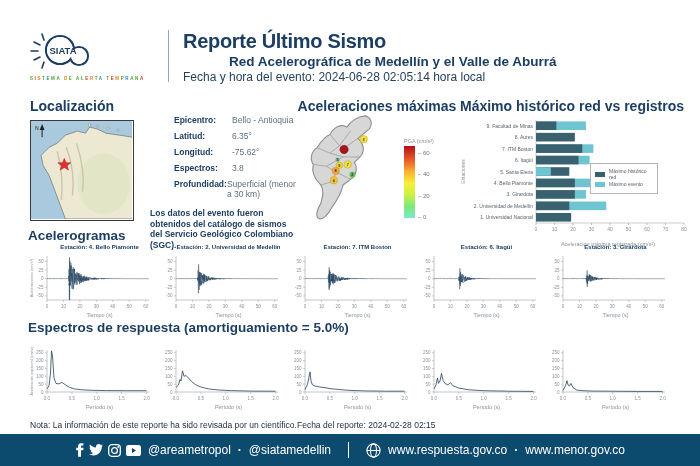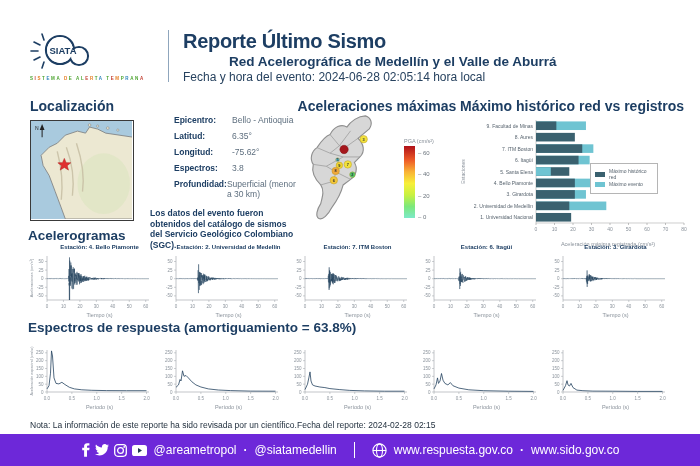--- a/index.html
+++ b/index.html
@@ -61,21 +61,21 @@
   
   .sec-accel { position:absolute; top:228px; left:28px; }
   .sec-espec { position:absolute; top:320px; left:28px; }
   .plotrow { display:flex; margin-top:1px; }
   .plot { width:129px; }
   .ptitle { font-size:6px; font-weight:bold; color:#1d3e63; text-align:center; height:8px; padding-left:14px; }
   .pxlabel { font-size:5.5px; color:#8a929b; text-align:center; padding-left:14px; margin-top:-1px; }
 
   
   .note-row { position:absolute; top:420px; left:30px; right:14px; display:flex; justify-content:flex-start; font-size:8.5px; color:#23313f; }
-  .bottombar { position:absolute; left:0; right:0; bottom:0; height:32px; background:#6d28d9; display:flex; align-items:center; justify-content:center; color:#fff; font-size:12px; gap:7px; }
+  .bottombar { position:absolute; left:0; right:0; bottom:0; height:32px; background:#0c4a6e; display:flex; align-items:center; justify-content:center; color:#fff; font-size:12px; gap:7px; }
   .bottombar .icons { display:flex; gap:5px; align-items:center; }
   .bb-divider { width:1px; height:16px; background:#fff; margin:0 10px; }
   .bb-dot { font-weight:bold; }
 
   svg { font-family:"Liberation Sans", sans-serif; display:block; }
   text { font-family:"Liberation Sans", sans-serif; }
 </style>
 </head>
 <body>
 
@@ -457,21 +457,21 @@
             <line x1="17" y1="43.875" x2="19" y2="43.875" stroke="#9aa0a6" stroke-width="0.5"></line>
             <text x="15.5" y="45.475" font-size="4.5" fill="#8a929b" text-anchor="end">-50</text>
             <path d="M19.0,26.6L19.1,26.7L19.3,26.6L19.4,26.7L19.5,26.6L19.7,26.7L19.8,26.5L19.9,26.7L20.1,26.8L20.2,26.6L20.3,26.6L20.4,26.7L20.6,26.7L20.7,26.5L20.8,26.7L21.0,26.8L21.1,26.8L21.2,26.6L21.4,26.6L21.5,26.8L21.6,26.8L21.8,26.7L21.9,26.8L22.0,26.7L22.2,26.8L22.3,26.7L22.4,26.8L22.6,26.8L22.7,26.6L22.8,26.8L22.9,26.8L23.1,26.6L23.2,26.7L23.3,26.7L23.5,26.6L23.6,26.8L23.7,26.6L23.9,26.7L24.0,26.7L24.1,26.8L24.3,26.8L24.4,26.6L24.5,26.7L24.7,26.8L24.8,26.6L24.9,26.6L25.1,26.8L25.2,26.8L25.3,26.8L25.4,26.9L25.6,26.7L25.7,26.8L25.8,26.7L26.0,26.8L26.1,26.7L26.2,26.6L26.4,26.6L26.5,26.7L26.6,26.6L26.8,26.8L26.9,26.8L27.0,26.7L27.2,26.5L27.3,26.5L27.4,26.7L27.6,26.5L27.7,26.8L27.8,26.7L27.9,26.8L28.1,26.7L28.2,26.8L28.3,26.8L28.5,26.5L28.6,26.6L28.7,26.8L28.9,26.8L29.0,26.5L29.1,26.7L29.3,26.6L29.4,26.8L29.5,26.7L29.7,26.6L29.8,26.8L29.9,26.6L30.1,26.6L30.2,26.6L30.3,26.6L30.5,26.8L30.6,26.5L30.7,26.8L30.8,26.7L31.0,26.8L31.1,26.5L31.2,26.6L31.4,26.8L31.5,26.7L31.6,26.8L31.8,26.6L31.9,26.7L32.0,26.8L32.2,26.8L32.3,26.6L32.4,26.7L32.6,26.8L32.7,26.5L32.8,26.7L33.0,26.6L33.1,26.6L33.2,26.7L33.3,26.6L33.5,26.8L33.6,26.8L33.7,26.8L33.9,26.5L34.0,26.5L34.1,26.8L34.3,26.8L34.4,26.7L34.5,26.7L34.7,26.6L34.8,26.8L34.9,26.7L35.1,26.6L35.2,26.7L35.3,26.8L35.5,26.8L35.6,26.7L35.7,26.6L35.8,26.5L36.0,26.7L36.1,26.6L36.2,26.6L36.4,26.6L36.5,26.6L36.6,26.7L36.8,26.8L36.9,26.8L37.0,26.6L37.2,26.6L37.3,26.5L37.4,26.5L37.6,26.8L37.7,26.6L37.8,26.8L38.0,26.6L38.1,26.8L38.2,26.5L38.3,26.5L38.5,26.9L38.6,26.7L38.7,26.9L38.9,26.9L39.0,26.6L39.1,26.8L39.3,26.7L39.4,26.7L39.5,26.7L39.7,26.6L39.8,26.7L39.9,26.6L40.1,26.6L40.2,26.6L40.3,26.8L40.5,26.7L40.6,26.9L40.7,26.6L40.8,26.8L41.0,26.8L41.1,26.7L41.2,26.8L41.4,26.8L41.5,26.7L41.6,26.8L41.8,26.8L41.9,26.6L42.0,26.3L42.2,27.4L42.3,25.9L42.4,29.6L42.6,27.4L42.7,24.1L42.8,24.4L43.0,31.4L43.1,18.4L43.2,34.9L43.3,23.4L43.5,23.9L43.6,32.0L43.7,24.7L43.9,24.6L44.0,24.4L44.1,25.7L44.3,28.1L44.4,29.1L44.5,27.6L44.7,25.7L44.8,24.6L44.9,28.3L45.1,22.7L45.2,27.7L45.3,22.2L45.5,26.9L45.6,23.7L45.7,23.7L45.8,27.0L46.0,29.2L46.1,23.5L46.2,24.6L46.4,29.3L46.5,25.6L46.6,23.1L46.8,29.1L46.9,29.5L47.0,28.6L47.2,29.0L47.3,28.2L47.4,23.8L47.6,27.4L47.7,28.9L47.8,24.9L48.0,26.3L48.1,26.3L48.2,27.1L48.3,25.0L48.5,28.0L48.6,24.5L48.7,26.7L48.9,27.0L49.0,29.1L49.1,24.7L49.3,27.3L49.4,27.6L49.5,26.8L49.7,28.2L49.8,27.0L49.9,27.2L50.1,27.1L50.2,25.1L50.3,26.2L50.5,27.1L50.6,25.5L50.7,26.7L50.9,28.3L51.0,25.1L51.1,26.6L51.2,26.7L51.4,26.6L51.5,25.1L51.6,25.5L51.8,25.7L51.9,27.8L52.0,25.8L52.2,28.0L52.3,25.5L52.4,27.9L52.6,26.4L52.7,26.7L52.8,26.4L53.0,27.4L53.1,27.0L53.2,26.1L53.4,27.2L53.5,25.6L53.6,25.8L53.7,26.4L53.9,26.5L54.0,27.1L54.1,27.4L54.3,27.2L54.4,26.7L54.5,27.5L54.7,27.1L54.8,25.9L54.9,26.3L55.1,26.9L55.2,26.4L55.3,27.1L55.5,27.5L55.6,27.5L55.7,27.4L55.9,27.5L56.0,26.8L56.1,26.2L56.2,26.2L56.4,27.2L56.5,26.8L56.6,26.5L56.8,27.2L56.9,27.3L57.0,26.6L57.2,27.4L57.3,26.6L57.4,27.1L57.6,26.1L57.7,27.1L57.8,26.4L58.0,26.1L58.1,26.3L58.2,26.8L58.4,27.2L58.5,26.2L58.6,26.5L58.7,26.6L58.9,26.6L59.0,26.8L59.1,26.3L59.3,27.0L59.4,26.7L59.5,26.7L59.7,26.9L59.8,26.6L59.9,26.5L60.1,26.6L60.2,26.6L60.3,26.7L60.5,26.8L60.6,26.3L60.7,26.9L60.9,26.7L61.0,26.8L61.1,26.6L61.2,26.7L61.4,26.3L61.5,26.5L61.6,26.9L61.8,26.6L61.9,26.8L62.0,26.8L62.2,26.6L62.3,27.0L62.4,26.7L62.6,26.8L62.7,26.4L62.8,27.0L63.0,26.6L63.1,26.9L63.2,26.8L63.4,26.8L63.5,26.8L63.6,26.6L63.7,26.8L63.9,27.0L64.0,26.5L64.1,26.6L64.3,26.6L64.4,26.5L64.5,26.6L64.7,26.8L64.8,26.4L64.9,26.5L65.1,26.9L65.2,26.5L65.3,26.7L65.5,26.4L65.6,26.6L65.7,26.7L65.9,26.5L66.0,26.5L66.1,26.5L66.2,26.5L66.4,26.9L66.5,26.6L66.6,26.8L66.8,26.6L66.9,26.7L67.0,26.8L67.2,26.8L67.3,26.8L67.4,26.9L67.6,26.6L67.7,26.6L67.8,26.7L68.0,26.8L68.1,26.6L68.2,26.6L68.4,26.7L68.5,26.8L68.6,26.5L68.7,26.6L68.9,26.5L69.0,26.7L69.1,26.7L69.3,26.6L69.4,26.5L69.5,26.5L69.7,26.6L69.8,26.5L69.9,26.7L70.1,26.6L70.2,26.9L70.3,26.7L70.5,26.6L70.6,26.8L70.7,26.8L70.9,26.7L71.0,26.5L71.1,26.7L71.3,26.8L71.4,26.7L71.5,26.8L71.6,26.6L71.8,26.8L71.9,26.6L72.0,26.7L72.2,26.7L72.3,26.6L72.4,26.6L72.6,26.6L72.7,26.6L72.8,26.7L73.0,26.7L73.1,26.8L73.2,26.6L73.4,26.6L73.5,26.8L73.6,26.7L73.8,26.7L73.9,26.8L74.0,26.5L74.1,26.7L74.3,26.6L74.4,26.8L74.5,26.6L74.7,26.7L74.8,26.6L74.9,26.7L75.1,26.7L75.2,26.7L75.3,26.8L75.5,26.6L75.6,26.6L75.7,26.6L75.9,26.7L76.0,26.6L76.1,26.7L76.3,26.6L76.4,26.6L76.5,26.7L76.6,26.6L76.8,26.7L76.9,26.7L77.0,26.7L77.2,26.7L77.3,26.6L77.4,26.6L77.6,26.8L77.7,26.7L77.8,26.8L78.0,26.7L78.1,26.7L78.2,26.6L78.4,26.6L78.5,26.7L78.6,26.7L78.8,26.7L78.9,26.7L79.0,26.6L79.1,26.8L79.3,26.8L79.4,26.6L79.5,26.7L79.7,26.8L79.8,26.6L79.9,26.6L80.1,26.8L80.2,26.7L80.3,26.8L80.5,26.7L80.6,26.7L80.7,26.6L80.9,26.7L81.0,26.7L81.1,26.6L81.3,26.8L81.4,26.7L81.5,26.7L81.6,26.7L81.8,26.6L81.9,26.8L82.0,26.6L82.2,26.6L82.3,26.7L82.4,26.7L82.6,26.7L82.7,26.8L82.8,26.7L83.0,26.7L83.1,26.7L83.2,26.7L83.4,26.7L83.5,26.7L83.6,26.8L83.8,26.6L83.9,26.7L84.0,26.6L84.1,26.7L84.3,26.7L84.4,26.7L84.5,26.6L84.7,26.6L84.8,26.7L84.9,26.6L85.1,26.7L85.2,26.6L85.3,26.7L85.5,26.7L85.6,26.6L85.7,26.7L85.9,26.7L86.0,26.7L86.1,26.6L86.3,26.7L86.4,26.7L86.5,26.7L86.6,26.6L86.8,26.7L86.9,26.6L87.0,26.7L87.2,26.6L87.3,26.7L87.4,26.6L87.6,26.7L87.7,26.7L87.8,26.8L88.0,26.7L88.1,26.7L88.2,26.7L88.4,26.7L88.5,26.6L88.6,26.7L88.8,26.6L88.9,26.7L89.0,26.6L89.1,26.7L89.3,26.7L89.4,26.7L89.5,26.7L89.7,26.7L89.8,26.7L89.9,26.7L90.1,26.6L90.2,26.7L90.3,26.6L90.5,26.7L90.6,26.7L90.7,26.6L90.9,26.6L91.0,26.7L91.1,26.7L91.3,26.7L91.4,26.7L91.5,26.7L91.7,26.6L91.8,26.7L91.9,26.6L92.0,26.7L92.2,26.7L92.3,26.7L92.4,26.7L92.6,26.7L92.7,26.7L92.8,26.7L93.0,26.7L93.1,26.7L93.2,26.7L93.4,26.7L93.5,26.7L93.6,26.7L93.8,26.7L93.9,26.7L94.0,26.7L94.2,26.7L94.3,26.7L94.4,26.7L94.5,26.7L94.7,26.7L94.8,26.7L94.9,26.7L95.1,26.7L95.2,26.7L95.3,26.7L95.5,26.7L95.6,26.7L95.7,26.7L95.9,26.7L96.0,26.7L96.1,26.7L96.3,26.7L96.4,26.7L96.5,26.7L96.7,26.7L96.8,26.7L96.9,26.7L97.0,26.7L97.2,26.7L97.3,26.7L97.4,26.7L97.6,26.7L97.7,26.7L97.8,26.7L98.0,26.7L98.1,26.7L98.2,26.7L98.4,26.7L98.5,26.7L98.6,26.7L98.8,26.6L98.9,26.6L99.0,26.7L99.2,26.7L99.3,26.7L99.4,26.7L99.5,26.7L99.7,26.7L99.8,26.7L99.9,26.7L100.1,26.7L100.2,26.7L100.3,26.7L100.5,26.7L100.6,26.7L100.7,26.7L100.9,26.7L101.0,26.7L101.1,26.7L101.3,26.7L101.4,26.7L101.5,26.7L101.7,26.7L101.8,26.7L101.9,26.7L102.0,26.7L102.2,26.7L102.3,26.7L102.4,26.7L102.6,26.7L102.7,26.7L102.8,26.7L103.0,26.7L103.1,26.7L103.2,26.7L103.4,26.7L103.5,26.7L103.6,26.7L103.8,26.7L103.9,26.7L104.0,26.7L104.2,26.7L104.3,26.7L104.4,26.7L104.5,26.7L104.7,26.7L104.8,26.7L104.9,26.7L105.1,26.7L105.2,26.7L105.3,26.7L105.5,26.7L105.6,26.7L105.7,26.7L105.9,26.7L106.0,26.7L106.1,26.7L106.3,26.7L106.4,26.7L106.5,26.7L106.7,26.7L106.8,26.7L106.9,26.7L107.0,26.7L107.2,26.7L107.3,26.7L107.4,26.7L107.6,26.7L107.7,26.7L107.8,26.7L108.0,26.7L108.1,26.7L108.2,26.7L108.4,26.7L108.5,26.7L108.6,26.7L108.8,26.7L108.9,26.7L109.0,26.7L109.2,26.7L109.3,26.7L109.4,26.7L109.5,26.7L109.7,26.7L109.8,26.7L109.9,26.7L110.1,26.7L110.2,26.7L110.3,26.7L110.5,26.7L110.6,26.7L110.7,26.7L110.9,26.7L111.0,26.7L111.1,26.7L111.3,26.7L111.4,26.7L111.5,26.7L111.7,26.7L111.8,26.7L111.9,26.7L112.1,26.7L112.2,26.7L112.3,26.7L112.4,26.7L112.6,26.7L112.7,26.7L112.8,26.7L113.0,26.7L113.1,26.7L113.2,26.7L113.4,26.7L113.5,26.7L113.6,26.7L113.8,26.7L113.9,26.7L114.0,26.7L114.2,26.7L114.3,26.7L114.4,26.7L114.6,26.7L114.7,26.7L114.8,26.7L114.9,26.7L115.1,26.7L115.2,26.7L115.3,26.7L115.5,26.7L115.6,26.7L115.7,26.7L115.9,26.7L116.0,26.7L116.1,26.7L116.3,26.7L116.4,26.7L116.5,26.7L116.7,26.7L116.8,26.7L116.9,26.7L117.1,26.7L117.2,26.7L117.3,26.7L117.4,26.7L117.6,26.7L117.7,26.7L117.8,26.7L118.0,26.7L118.1,26.7L118.2,26.7L118.4,26.7L118.5,26.7L118.6,26.7L118.8,26.7L118.9,26.7L119.0,26.7L119.2,26.7L119.3,26.7L119.4,26.7L119.6,26.7L119.7,26.7L119.8,26.7L119.9,26.7L120.1,26.7L120.2,26.7L120.3,26.7L120.5,26.7L120.6,26.7L120.7,26.7L120.9,26.7L121.0,26.7" fill="none" stroke="#24435f" stroke-width="0.45"></path>
           </svg>
           <div class="pxlabel">Tiempo (s)</div>
         </div>
       </div>
   </div>
 
   <div class="sec-espec">
-    <div class="sechead" style="font-size:13.5px">Espectros de respuesta (amortiguamiento = 63.8%)</div>
+    <div class="sechead" style="font-size:13.5px">Espectros de respuesta (amortiguamiento = 5.0%)</div>
     <div class="plotrow" id="espec-row">
         <div class="plot">
           <div class="ptitle"></div>
           <svg width="126" height="61">
             <line x1="19" y1="6" x2="19" y2="48" stroke="#9aa0a6" stroke-width="0.6"></line>
             <line x1="19" y1="48" x2="121" y2="48" stroke="#9aa0a6" stroke-width="0.6"></line>
             <line x1="19" y1="48" x2="19" y2="50" stroke="#9aa0a6" stroke-width="0.5"></line>
             <text x="19" y="55.5" font-size="4.5" fill="#8a929b" text-anchor="middle">0.0</text>
             <line x1="43.8780487804878" y1="48" x2="43.8780487804878" y2="50" stroke="#9aa0a6" stroke-width="0.5"></line>
             <text x="43.8780487804878" y="55.5" font-size="4.5" fill="#8a929b" text-anchor="middle">0.5</text>
@@ -654,16 +654,16 @@
     <span class="bb-divider"></span>
     <svg width="15" height="15" viewBox="0 0 15 15">
         <g stroke="#fff" stroke-width="1.1" fill="none">
           <circle cx="7.5" cy="7.5" r="6.6"></circle>
           <ellipse cx="7.5" cy="7.5" rx="3" ry="6.6"></ellipse>
           <line x1="0.9" y1="7.5" x2="14.1" y2="7.5"></line>
         </g>
       </svg>
     <span>www.respuesta.gov.co</span>
     <span class="bb-dot">·</span>
-    <span>www.sido.gov.co</span>
+    <span>www.menor.gov.co</span>
   </div>
 
 </div>
 
 </body></html>

